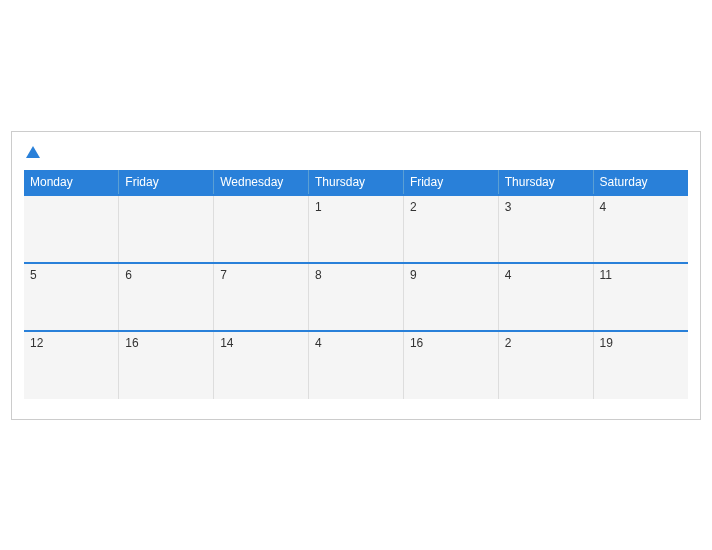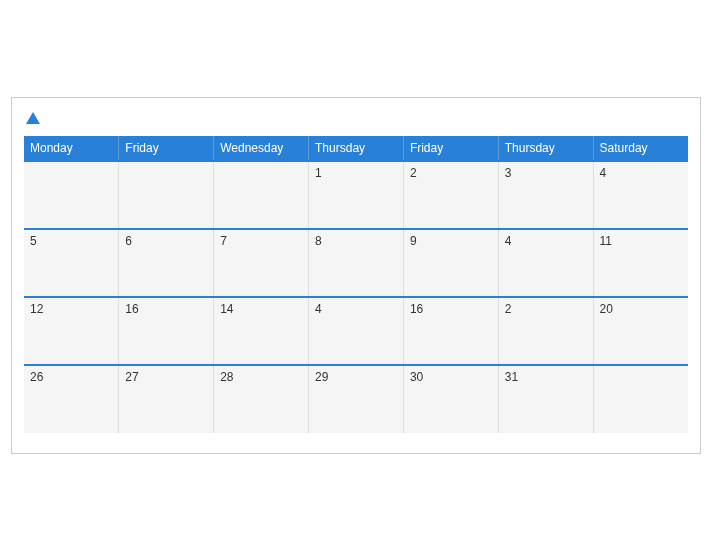--- a/index.html
+++ b/index.html
@@ -158,26 +158,17 @@
           <td><span class="day-num">4</span></td>
           <td><span class="day-num">11</span></td>
         </tr>
         <tr>
           <td><span class="day-num">12</span></td>
           <td><span class="day-num">16</span></td>
           <td><span class="day-num">14</span></td>
           <td><span class="day-num">4</span></td>
           <td><span class="day-num">16</span></td>
           <td><span class="day-num">2</span></td>
-          <td><span class="day-num">20</span></td>
-        </tr>
-        <tr>
-          <td><span class="day-num">26</span></td>
-          <td><span class="day-num">27</span></td>
-          <td><span class="day-num">28</span></td>
-          <td><span class="day-num">29</span></td>
-          <td><span class="day-num">30</span></td>
-          <td><span class="day-num">31</span></td>
-          <td class="empty"></td>
+          <td><span class="day-num">19</span></td>
         </tr>
       </tbody>
   </table>
 </div>
 
 </body></html>

